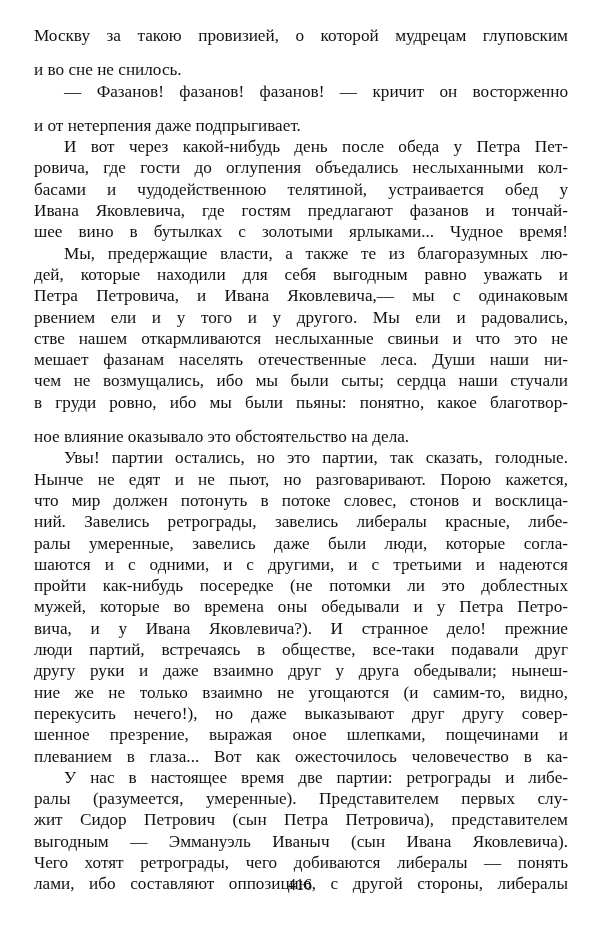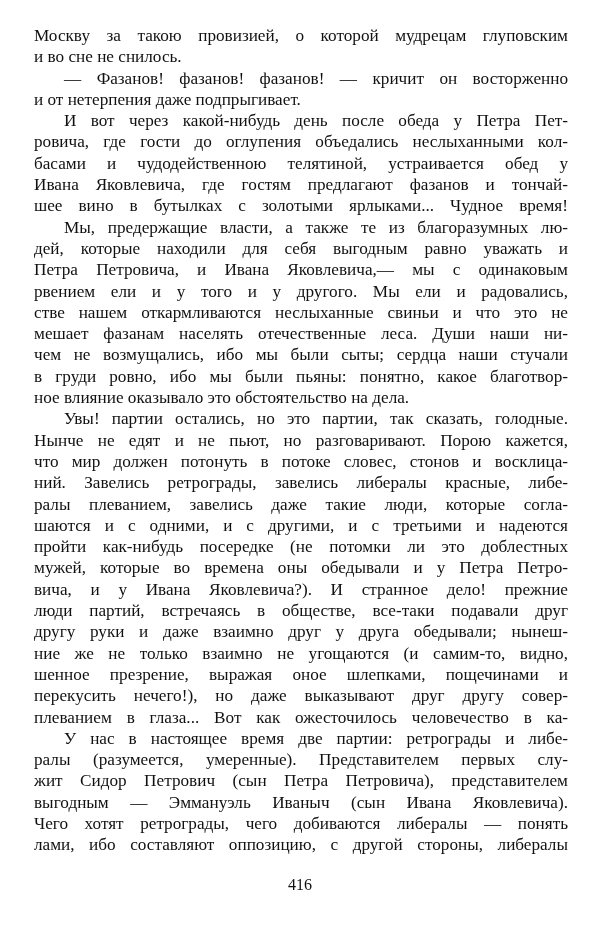--- a/index.html
+++ b/index.html
@@ -15,21 +15,21 @@
     color: #111111;
   }
   .line {
     display: block;
     white-space: nowrap;
     text-align: justify;
     text-align-last: justify;
     height: 21.3px;
     overflow: visible;
   }
-  .line.last { text-align-last: left; }
+  .line.last { text-align-last: left; margin-top: 13px; }
   .line.indent { padding-left: 30px; }
   .page-number {
     position: absolute;
     top: 876px;
     left: 0;
     width: 600px;
     text-align: center;
     font-family: "Liberation Serif", serif;
     font-weight: normal;
     font-size: 16px;
@@ -69,30 +69,30 @@
     <span class="line">чем не возмущались, ибо мы были сыты; сердца наши стучали</span>
     <span class="line">в груди ровно, ибо мы были пьяны: понятно, какое благотвор-</span>
     <span class="line last">ное влияние оказывало это обстоятельство на дела.</span>
   </div>
 
   <div>
     <span class="line indent">Увы! партии остались, но это партии, так сказать, голодные.</span>
     <span class="line">Нынче не едят и не пьют, но разговаривают. Порою кажется,</span>
     <span class="line">что мир должен потонуть в потоке словес, стонов и восклица-</span>
     <span class="line">ний. Завелись ретрограды, завелись либералы красные, либе-</span>
-    <span class="line">ралы плеванием, завелись даже такие люди, которые согла-</span>
+    <span class="line">ралы умеренные, завелись даже были люди, которые согла-</span>
     <span class="line">шаются и с одними, и с другими, и с третьими и надеются</span>
     <span class="line">пройти как-нибудь посередке (не потомки ли это доблестных</span>
     <span class="line">мужей, которые во времена оны обедывали и у Петра Петро-</span>
     <span class="line">вича, и у Ивана Яковлевича?). И странное дело! прежние</span>
     <span class="line">люди партий, встречаясь в обществе, все-таки подавали друг</span>
     <span class="line">другу руки и даже взаимно друг у друга обедывали; нынеш-</span>
     <span class="line">ние же не только взаимно не угощаются (и самим-то, видно,</span>
+    <span class="line">перекусить нечего!), но даже выказывают друг другу совер-</span>
     <span class="line">шенное презрение, выражая оное шлепками, пощечинами и</span>
-    <span class="line">перекусить нечего!), но даже выказывают друг другу совер-</span>
     <span class="line">плеванием в глаза... Вот как ожесточилось человечество в ка-</span>
   </div>
 
   <div>
     <span class="line indent">У нас в настоящее время две партии: ретрограды и либе-</span>
     <span class="line">ралы (разумеется, умеренные). Представителем первых слу-</span>
     <span class="line">жит Сидор Петрович (сын Петра Петровича), представителем</span>
     <span class="line">выгодным — Эммануэль Иваныч (сын Ивана Яковлевича).</span>
     <span class="line">Чего хотят ретрограды, чего добиваются либералы — понять</span>
     <span class="line">лами, ибо составляют оппозицию, с другой стороны, либералы</span>

